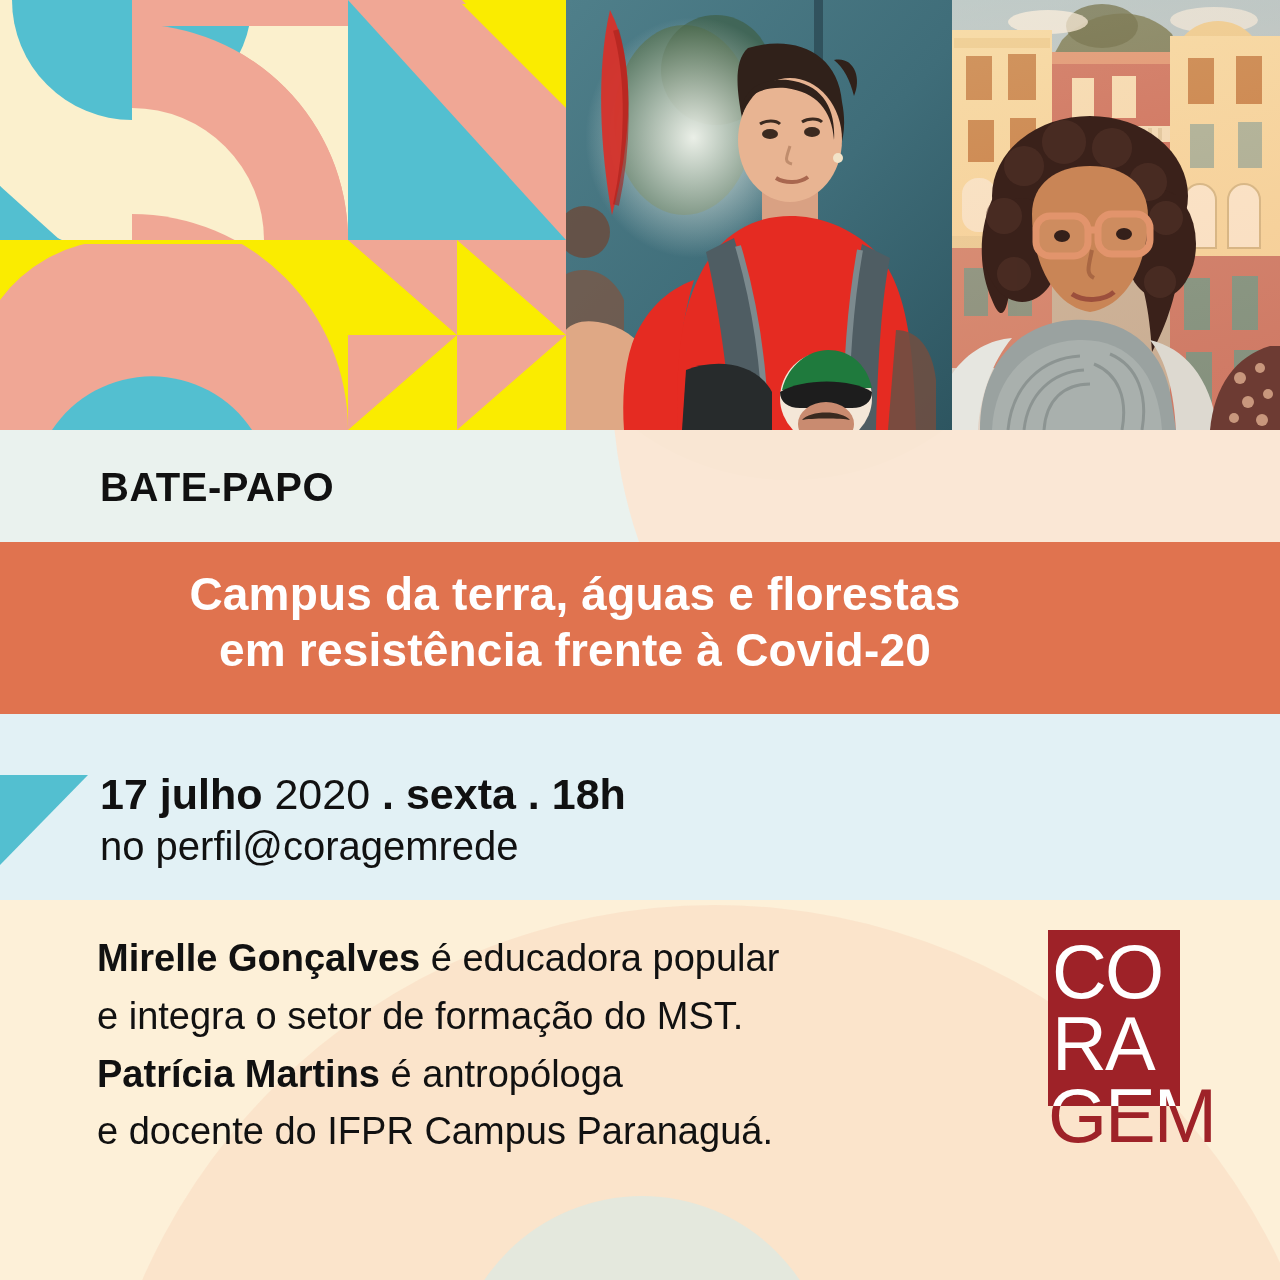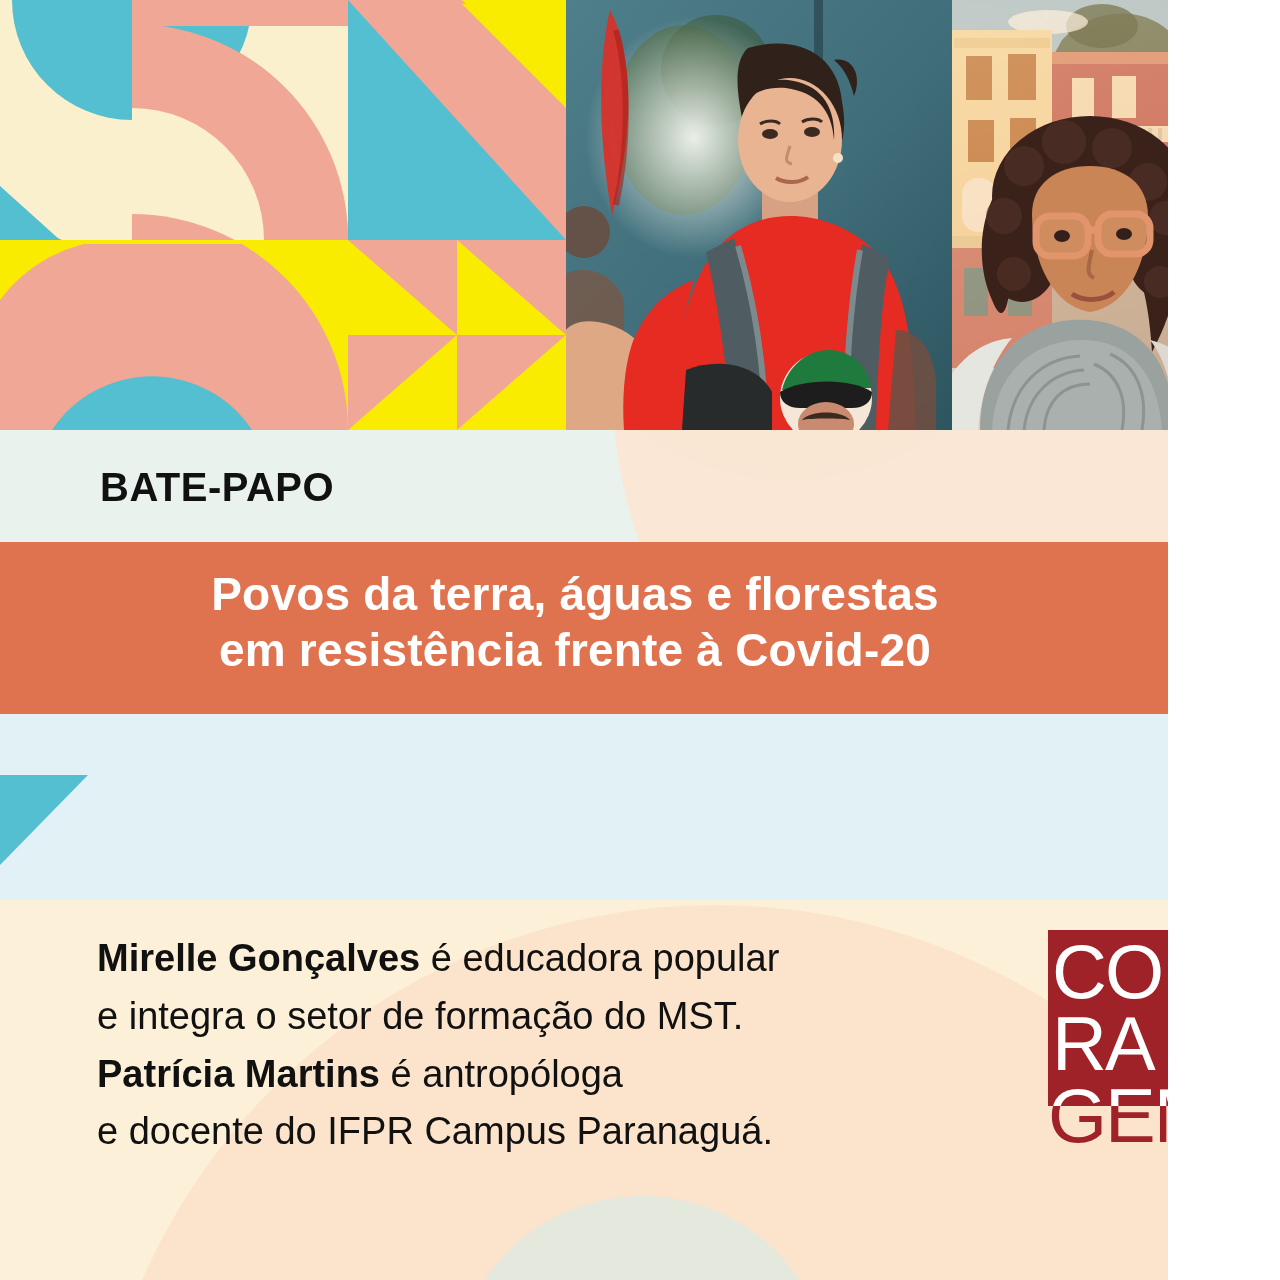--- a/index.html
+++ b/index.html
@@ -1,18 +1,18 @@
 <!DOCTYPE html>
 <html><head>
 <meta charset="utf-8">
 <style>
   html,body{margin:0;padding:0;background:#ffffff;}
   #poster{
     position:relative;
-    width:1168px;height:1280px;
+    width:1280px;height:1280px;
     overflow:hidden;
     font-family:"Liberation Sans", sans-serif;
     background:#3b82f6;
   }
 
   
   .band{position:absolute;left:0;width:1280px;}
   .band-a{top:430px;height:112px;background:#eaf2ee;}
   .band-b{top:542px;height:172px;background:#e0734f;}
   .band-c{top:714px;height:186px;background:#e2f1f5;}
@@ -406,26 +406,32 @@
           <circle cx="316" cy="394" r="5"></circle>
         <circle cx="282" cy="418" r="5"></circle>
           <circle cx="310" cy="420" r="6"></circle>
       </g>
     </svg>
   </div>
 
   <div id="kicker">BATE-PAPO</div>
 
   <div id="title">
-    <span class="l1">Povos da terra, águas e florestas</span>
+    <span class="l1">Campus da terra, águas e florestas</span>
     <span class="l2">em resistência frente à Covid-20</span>
   </div>
 
   <div class="cyan-tri"></div>
 
+  <div id="datewrap">
+    <div id="dateline">
+      <span class="b">17 julho</span><span class="n"> </span><span class="n">2020</span><span class="b"> . </span><span class="b">sexta</span><span class="b"> . </span><span class="b">18h</span>
+    </div>
+    <div id="profile">no perfil@coragemrede</div>
+  </div>
 
   <div id="logo">
     <svg width="200" height="230" viewBox="0 0 200 230" xmlns="http://www.w3.org/2000/svg">
       <rect x="8" y="0" width="132" height="176" fill="#9e2228"></rect>
       <text x="12" y="68" font-family="Liberation Sans, sans-serif" font-size="76" font-weight="400" fill="#ffffff" letter-spacing="-2">CO</text>
       <text x="12" y="140" font-family="Liberation Sans, sans-serif" font-size="76" font-weight="400" fill="#ffffff" letter-spacing="-2">RA</text>
       <text x="8" y="212" font-family="Liberation Sans, sans-serif" font-size="76" font-weight="400" fill="#9e2228" letter-spacing="-2">GEM</text>
 
       <clipPath id="sqclip">
           <rect x="8" y="0" width="132" height="176"></rect>

